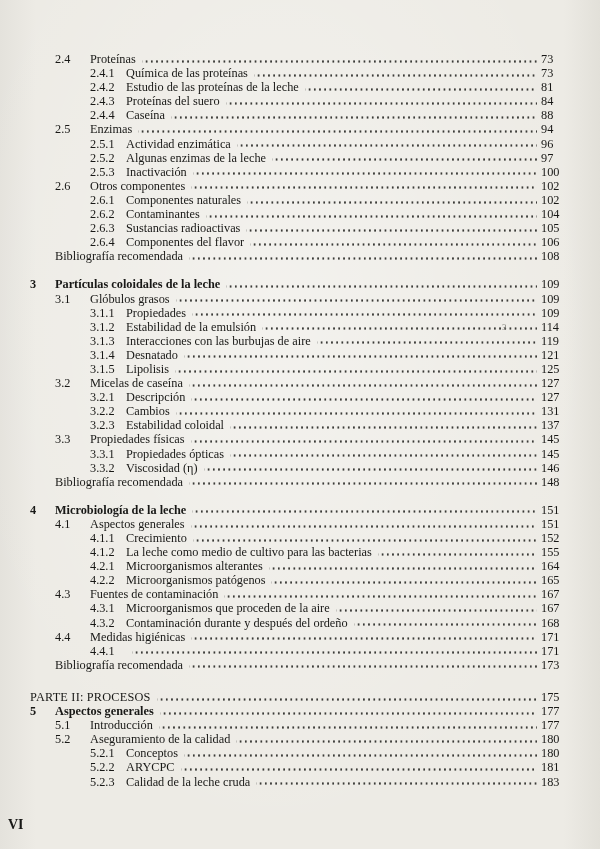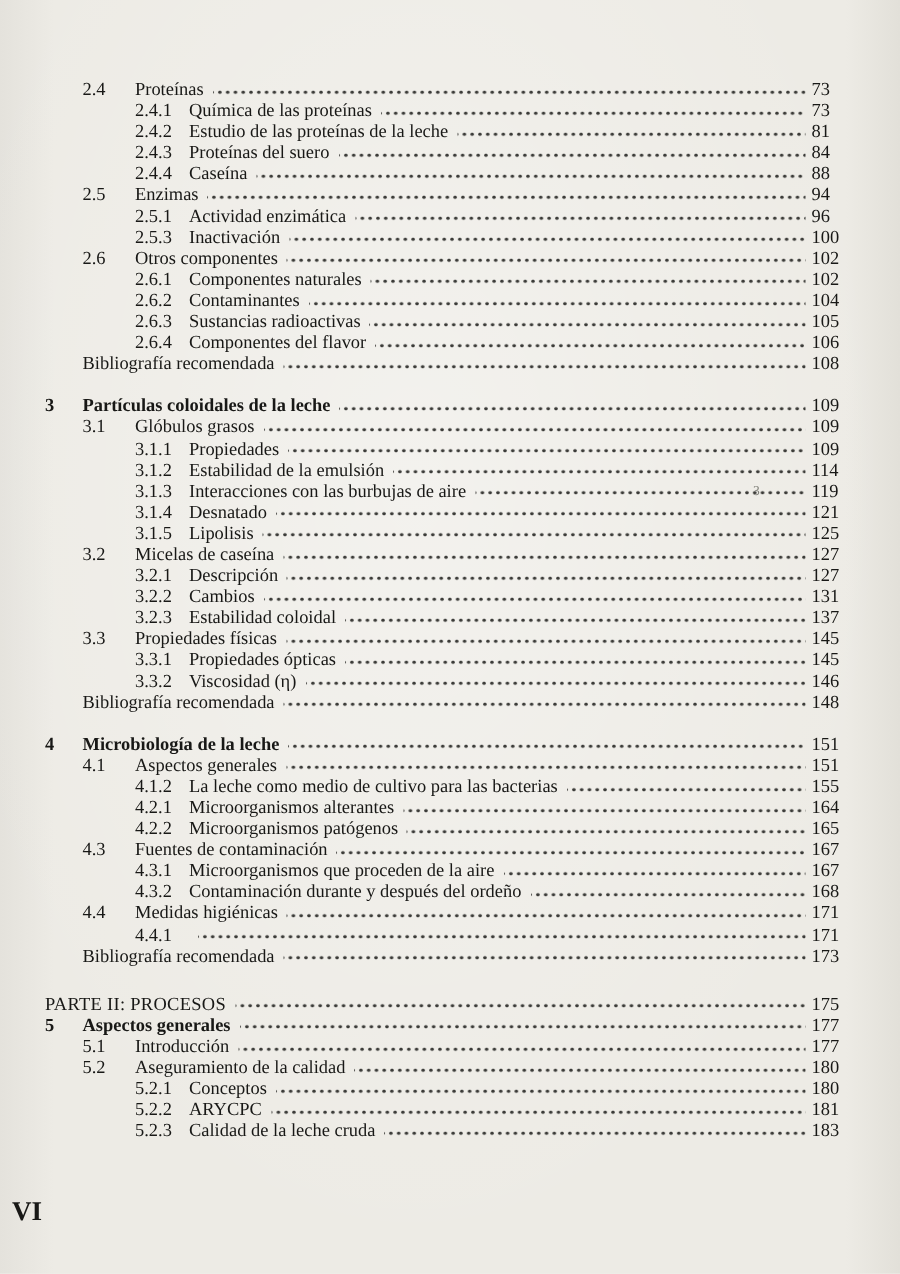--- a/index.html
+++ b/index.html
@@ -48,22 +48,22 @@
 
   .section{margin-left:55px;}
   .section .num{width:35px;}
 
   .subsection{margin-left:90px;}
   .subsection .num{width:36px;}
 
   .biblio{margin-left:55px;}
 
   .folio{
-    position:absolute;left:8px;top:797px;
-    font-weight:bold;font-size:18px;
+    position:absolute;left:8px;top:817px;
+    font-weight:bold;font-size:14px;
   }
   .stray{
     position:absolute;left:502px;top:322px;
     font-size:9px;color:#6d6d66;opacity:0.85;
   }
 </style>
 </head>
 <body>
 
 <div class="page">
@@ -104,20 +104,26 @@
     <span class="dots"></span>
     <span class="pg">94</span>
   </div>
       <div class="row subsection">
     <span class="num">2.5.1</span>
     <span class="title">Actividad enzimática</span>
     <span class="dots"></span>
     <span class="pg">96</span>
   </div>
       <div class="row subsection">
+    <span class="num">2.5.2</span>
+    <span class="title">Algunas enzimas de la leche</span>
+    <span class="dots"></span>
+    <span class="pg">97</span>
+  </div>
+      <div class="row subsection">
     <span class="num">2.5.3</span>
     <span class="title">Inactivación</span>
     <span class="dots"></span>
     <span class="pg">100</span>
   </div>
       <div class="row section">
     <span class="num">2.6</span>
     <span class="title">Otros componentes</span>
     <span class="dots"></span>
     <span class="pg">102</span>
@@ -246,20 +252,26 @@
     <span class="num">4</span>
     <span class="title">Microbiología de la leche</span>
     <span class="dots"></span>
     <span class="pg">151</span>
   </div>
       <div class="row section">
     <span class="num">4.1</span>
     <span class="title">Aspectos generales</span>
     <span class="dots"></span>
     <span class="pg">151</span>
+  </div>
+      <div class="row subsection">
+    <span class="num">4.1.1</span>
+    <span class="title">Crecimiento</span>
+    <span class="dots"></span>
+    <span class="pg">152</span>
   </div>
       <div class="row subsection">
     <span class="num">4.1.2</span>
     <span class="title">La leche como medio de cultivo para las bacterias</span>
     <span class="dots"></span>
     <span class="pg">155</span>
   </div>
       <div class="row subsection">
     <span class="num">4.2.1</span>
     <span class="title">Microorganismos alterantes</span>

